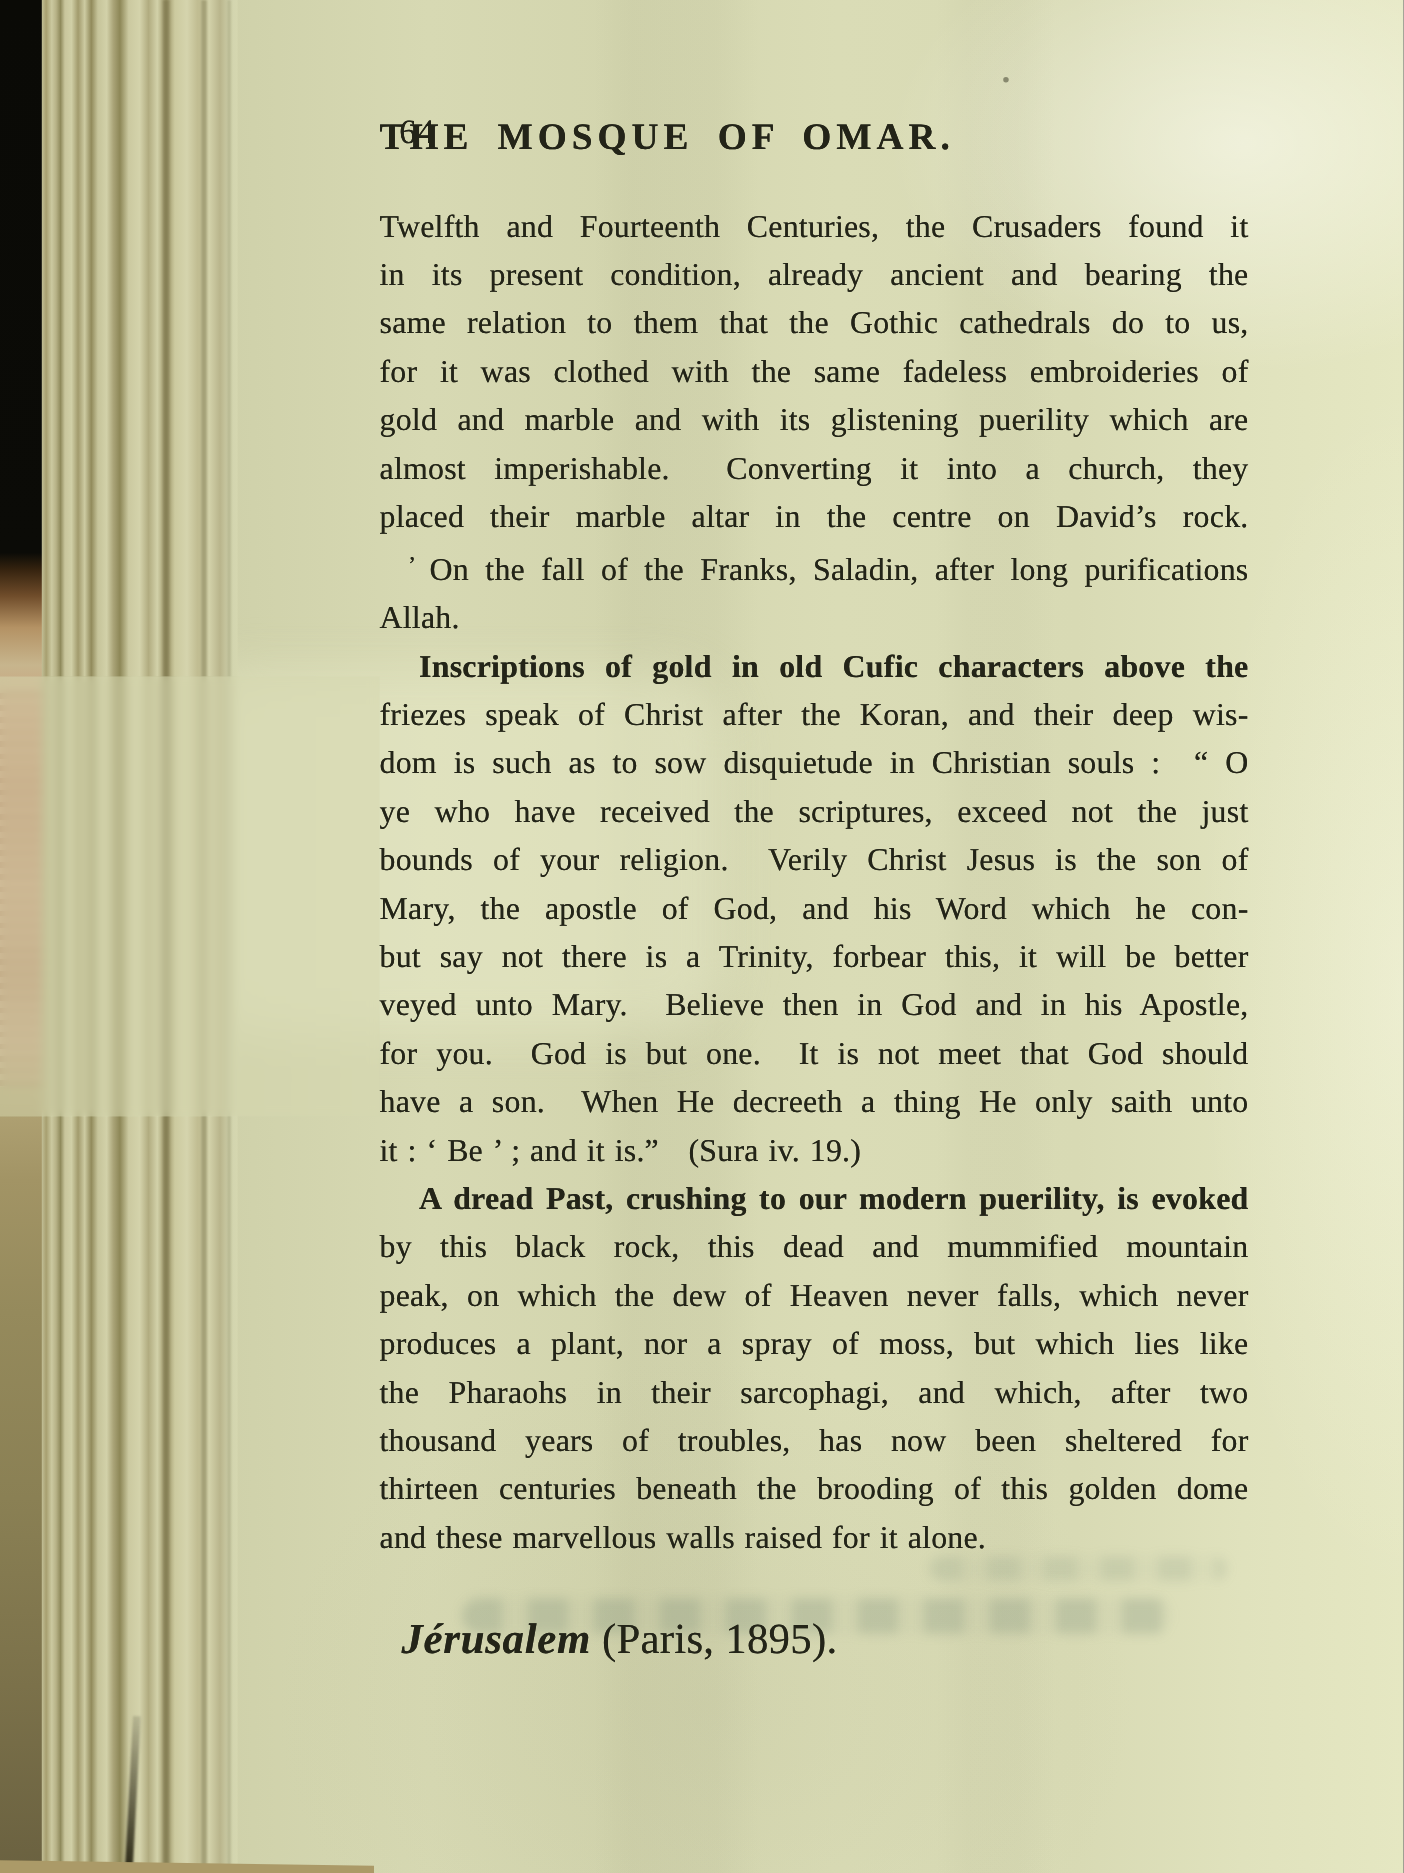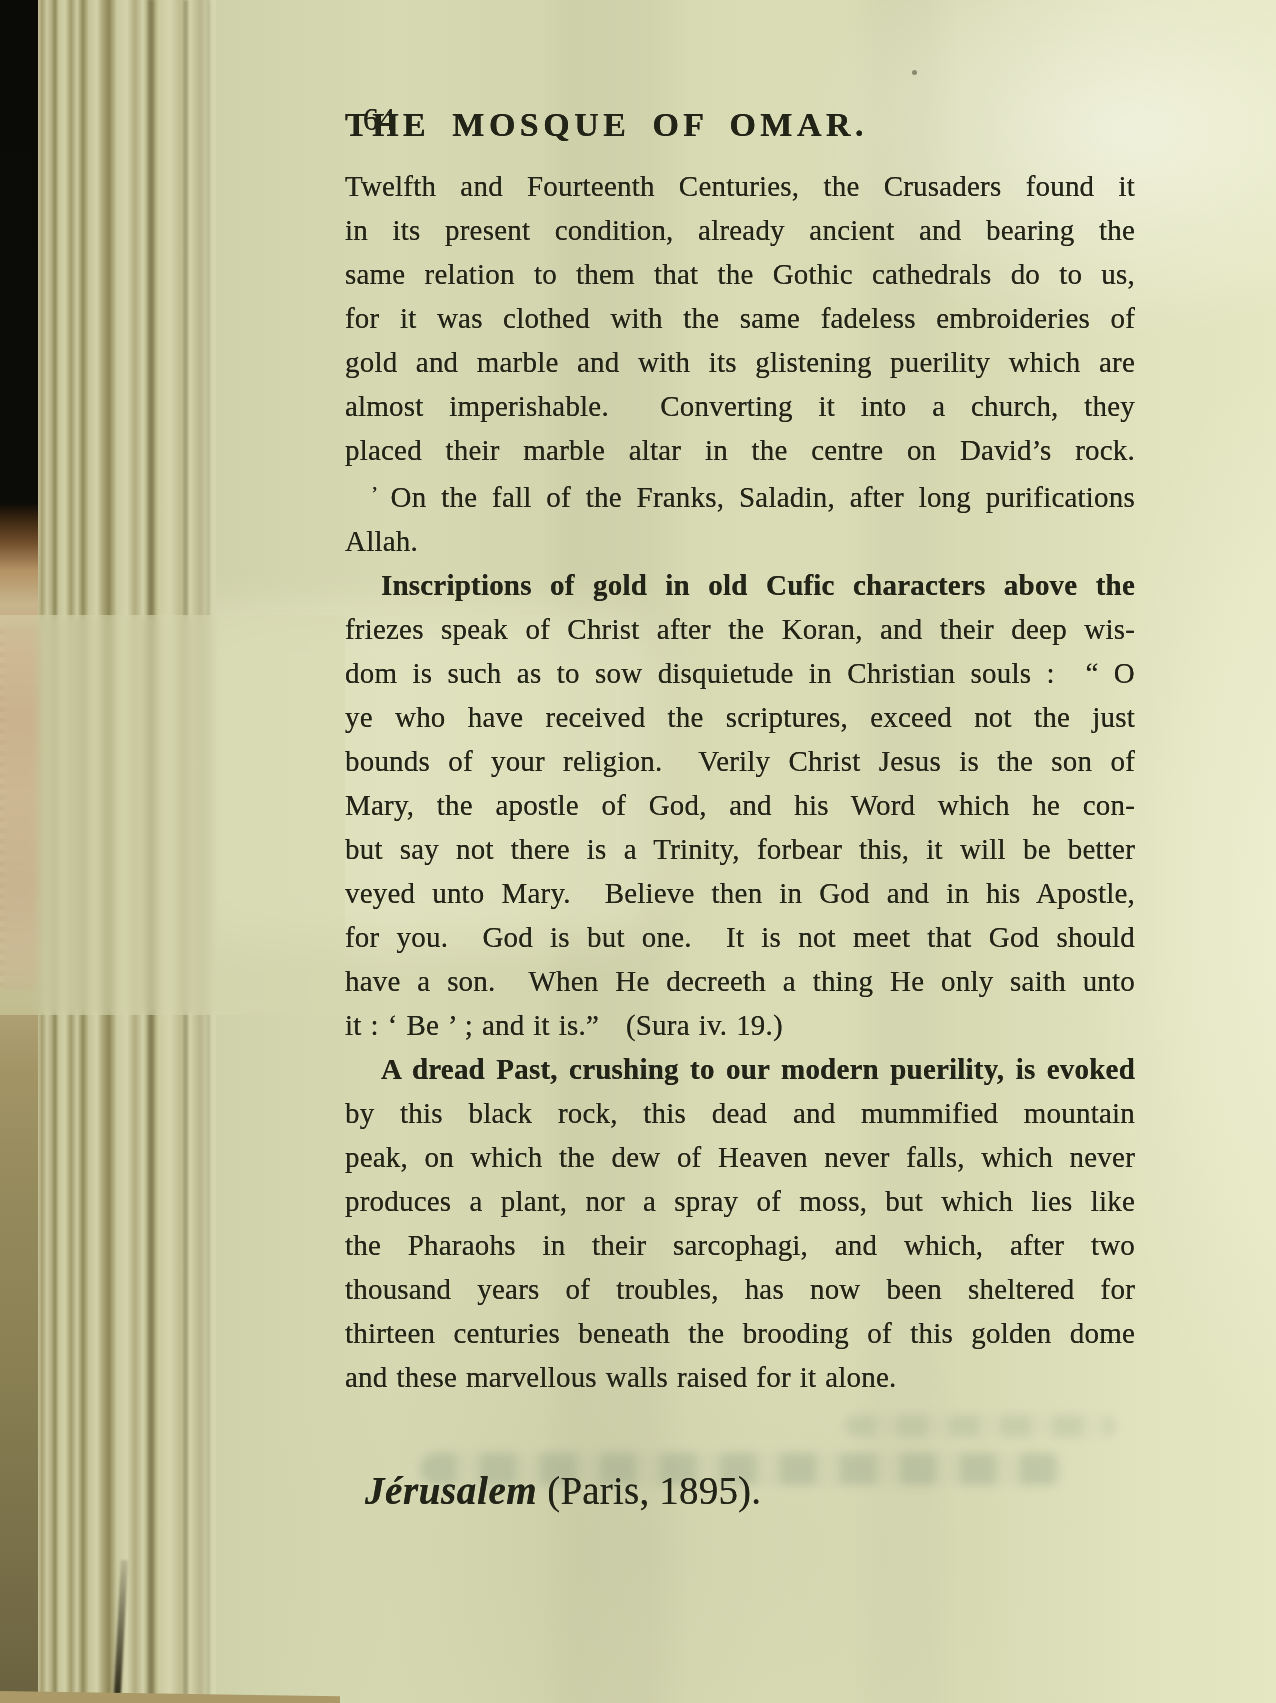--- a/index.html
+++ b/index.html
@@ -60,21 +60,21 @@
     filter:blur(5px); border-radius:12px; }
   .speck { position:absolute; left:912px; top:70px; width:5px; height:5px; border-radius:50%;
     background:rgba(70,70,50,0.55); z-index:5; }
   
   .content { position:absolute; left:345px; top:0; width:790px; z-index:5; color:#232418; }
   .header { position:absolute; top:100px; left:0; width:790px; height:46px; }
   .page-num { position:absolute; left:18px; top:2px; font-size:31px; letter-spacing:1px;
     text-shadow:0 0 0.5px currentColor; }
   .title { position:absolute; left:0; right:0; top:6px; text-align:left; font-size:34px;
     font-weight:bold; letter-spacing:4.5px; word-spacing:9px; text-shadow:0 0 0.4px currentColor; }
-  .body-text { position:absolute; top:164px; left:0; width:790px; font-size:29px; line-height:44px;
+  .body-text { position:absolute; top:184px; left:0; width:790px; font-size:29px; line-height:44px;
     letter-spacing:0.2px; word-spacing:1.5px; text-shadow:0 0 0.45px rgba(35,36,24,0.85); }
   .line { text-align:justify; text-align-last:justify; }
   .line.last { text-align:left; text-align-last:left; }
   .line.indent { padding-left:36px;font-weight:bold; }
   .margin-mark { display:inline-block; margin-left:26px; margin-right:12px; font-size:22px;
     vertical-align:6px; }
   .footnote { position:absolute; top:1468px; left:20px; font-size:39px; letter-spacing:0.2px;
     text-shadow:0 0 0.45px rgba(35,36,24,0.85); }
   .footnote .src { font-style:italic; font-weight:600; letter-spacing:0.6px; }
 </style>

